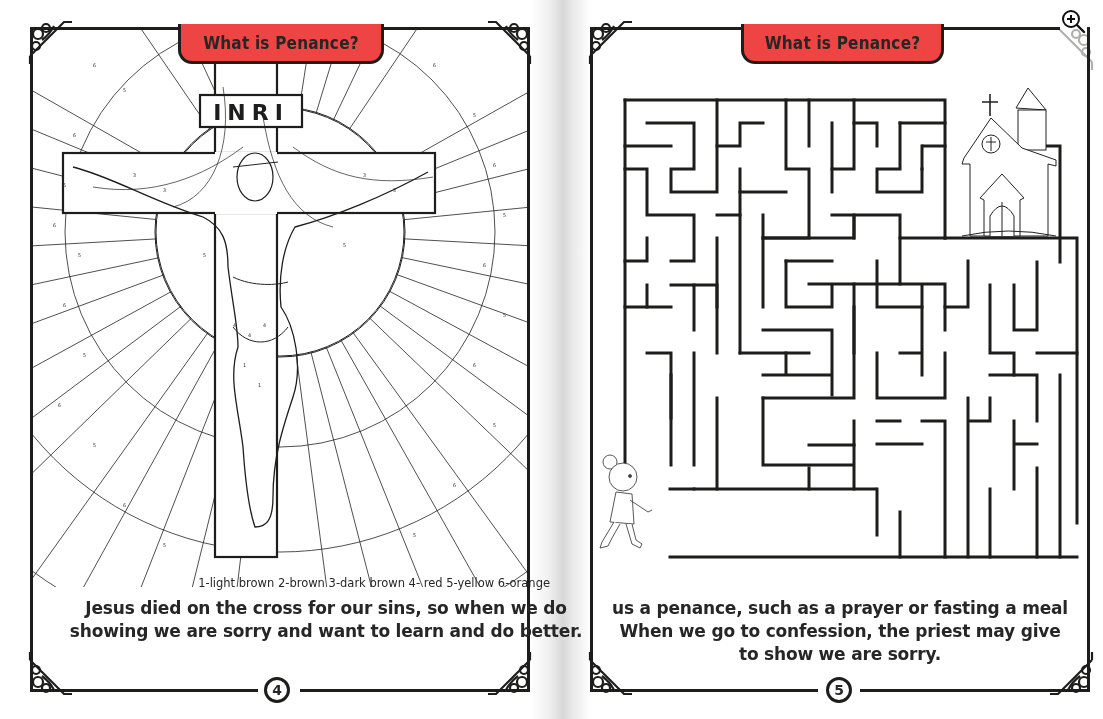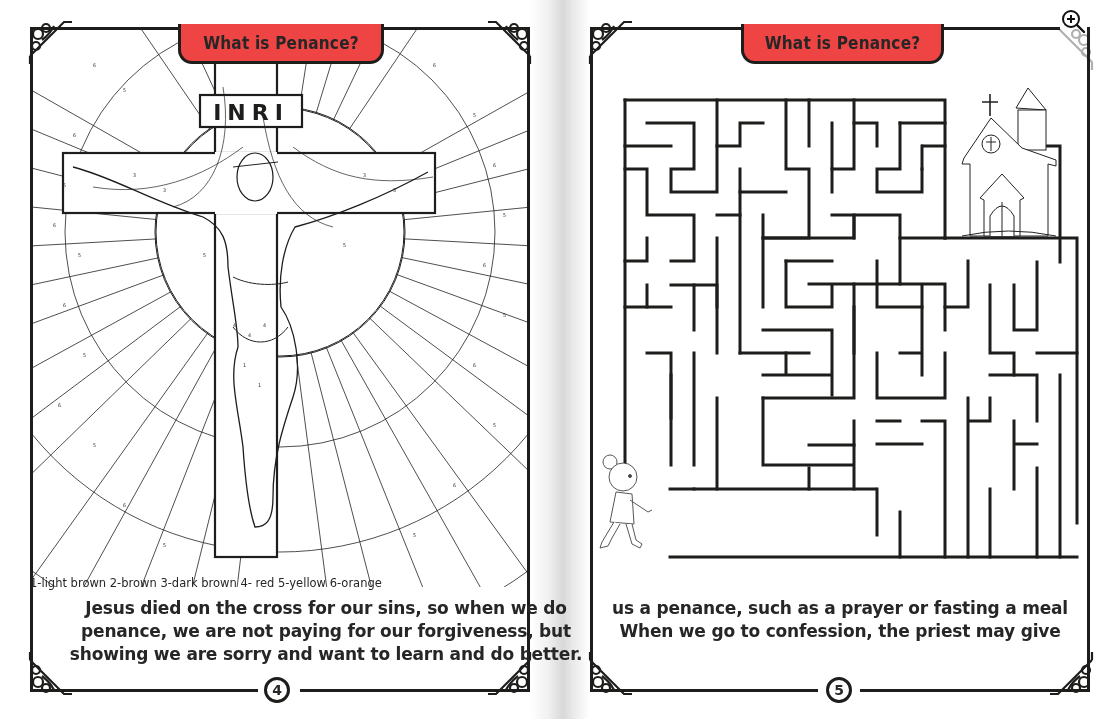--- a/index.html
+++ b/index.html
@@ -27,21 +27,21 @@
     border:3px solid #1d1d1b; border-top:none;
     border-radius:0 0 14px 14px; background:#ef4444; box-sizing:border-box;
     display:flex; align-items:center; justify-content:center;
     font-family:"DejaVu Sans Condensed","DejaVu Sans", sans-serif;
     font-weight:bold; font-size:17px; color:#262626; letter-spacing:0.2px;
   }
   .corner { position:absolute; width:44px; height:44px; }
   .art { position:absolute; }
   .legend {
     position:absolute; left:30px; width:520px; top:576px;
-    text-align:left; font-size:11.5px; color:#262626;
+    text-align:right; font-size:11.5px; color:#262626;
   }
   .caption {
     position:absolute; text-align:center; font-weight:bold;
     font-size:17px; line-height:23px; color:#262626;
     font-family:"DejaVu Sans", sans-serif; letter-spacing:-0.2px;
   }
   .page-num {
     position:absolute; width:26px; height:26px; border:3px solid #1d1d1b;
     border-radius:50%; background:#fff; box-sizing:border-box;
     display:flex; align-items:center; justify-content:center;
@@ -173,21 +173,20 @@
   <div class="frame-line" style="left:30px;top:27px;width:500px"></div>
   <div class="frame-line" style="left:30px;top:689px;width:228px"></div>
   <div class="frame-line" style="left:300px;top:689px;width:230px"></div>
 
   <div class="title-tab" style="left:178px;width:206px">What is Penance?</div>
 
   <div class="legend">1-light brown  2-brown  3-dark brown  4- red  5-yellow  6-orange</div>
 
   <div class="caption" style="left:30px;width:592px;top:597px">
     <div>Jesus died on the cross for our sins, so when we do</div>
-    <div>penance, we are not paying for our forgiveness, but</div>
     <div>showing we are sorry and want to learn and do better.</div>
   </div>
 
   <div class="page-num" style="left:264px;top:677px">4</div>
 
   <div class="frame right-frame"></div>
   <div class="frame-line" style="left:590px;top:27px;width:470px"></div>
   <div class="frame-line" style="left:590px;top:689px;width:228px"></div>
   <div class="frame-line" style="left:860px;top:689px;width:230px"></div>
 
@@ -265,20 +264,21 @@
       <path d="M20 40 L14 70 L38 72 L36 42 Z"></path>
       <path d="M34 48 L52 60 L56 58"></path>
       <path d="M18 70 L6 90 L4 96 L12 94 L16 86 L24 72"></path>
       <path d="M30 72 L36 92 L44 96 L46 92 L40 88 L36 72"></path>
     </g>
   </svg>
 
   <div class="caption" style="left:600px;width:480px;top:597px">
     <div>us a penance, such as a prayer or fasting a meal</div>
     <div>When we go to confession, the priest may give</div>
+    <div>to show we are sorry.</div>
   </div>
 
   <div class="page-num" style="left:826px;top:677px">5</div>
 
   <svg class="corner" style="left:28px;top:20px" viewBox="0 0 44 44">
     <g stroke="#1d1d1b" fill="none" stroke-width="2.2">
       <path d="M2 36 L36 2 H44"></path>
         <path d="M2 36 V44"></path>
       <circle cx="10" cy="14" r="5"></circle>
         <circle cx="18" cy="8" r="4"></circle>

